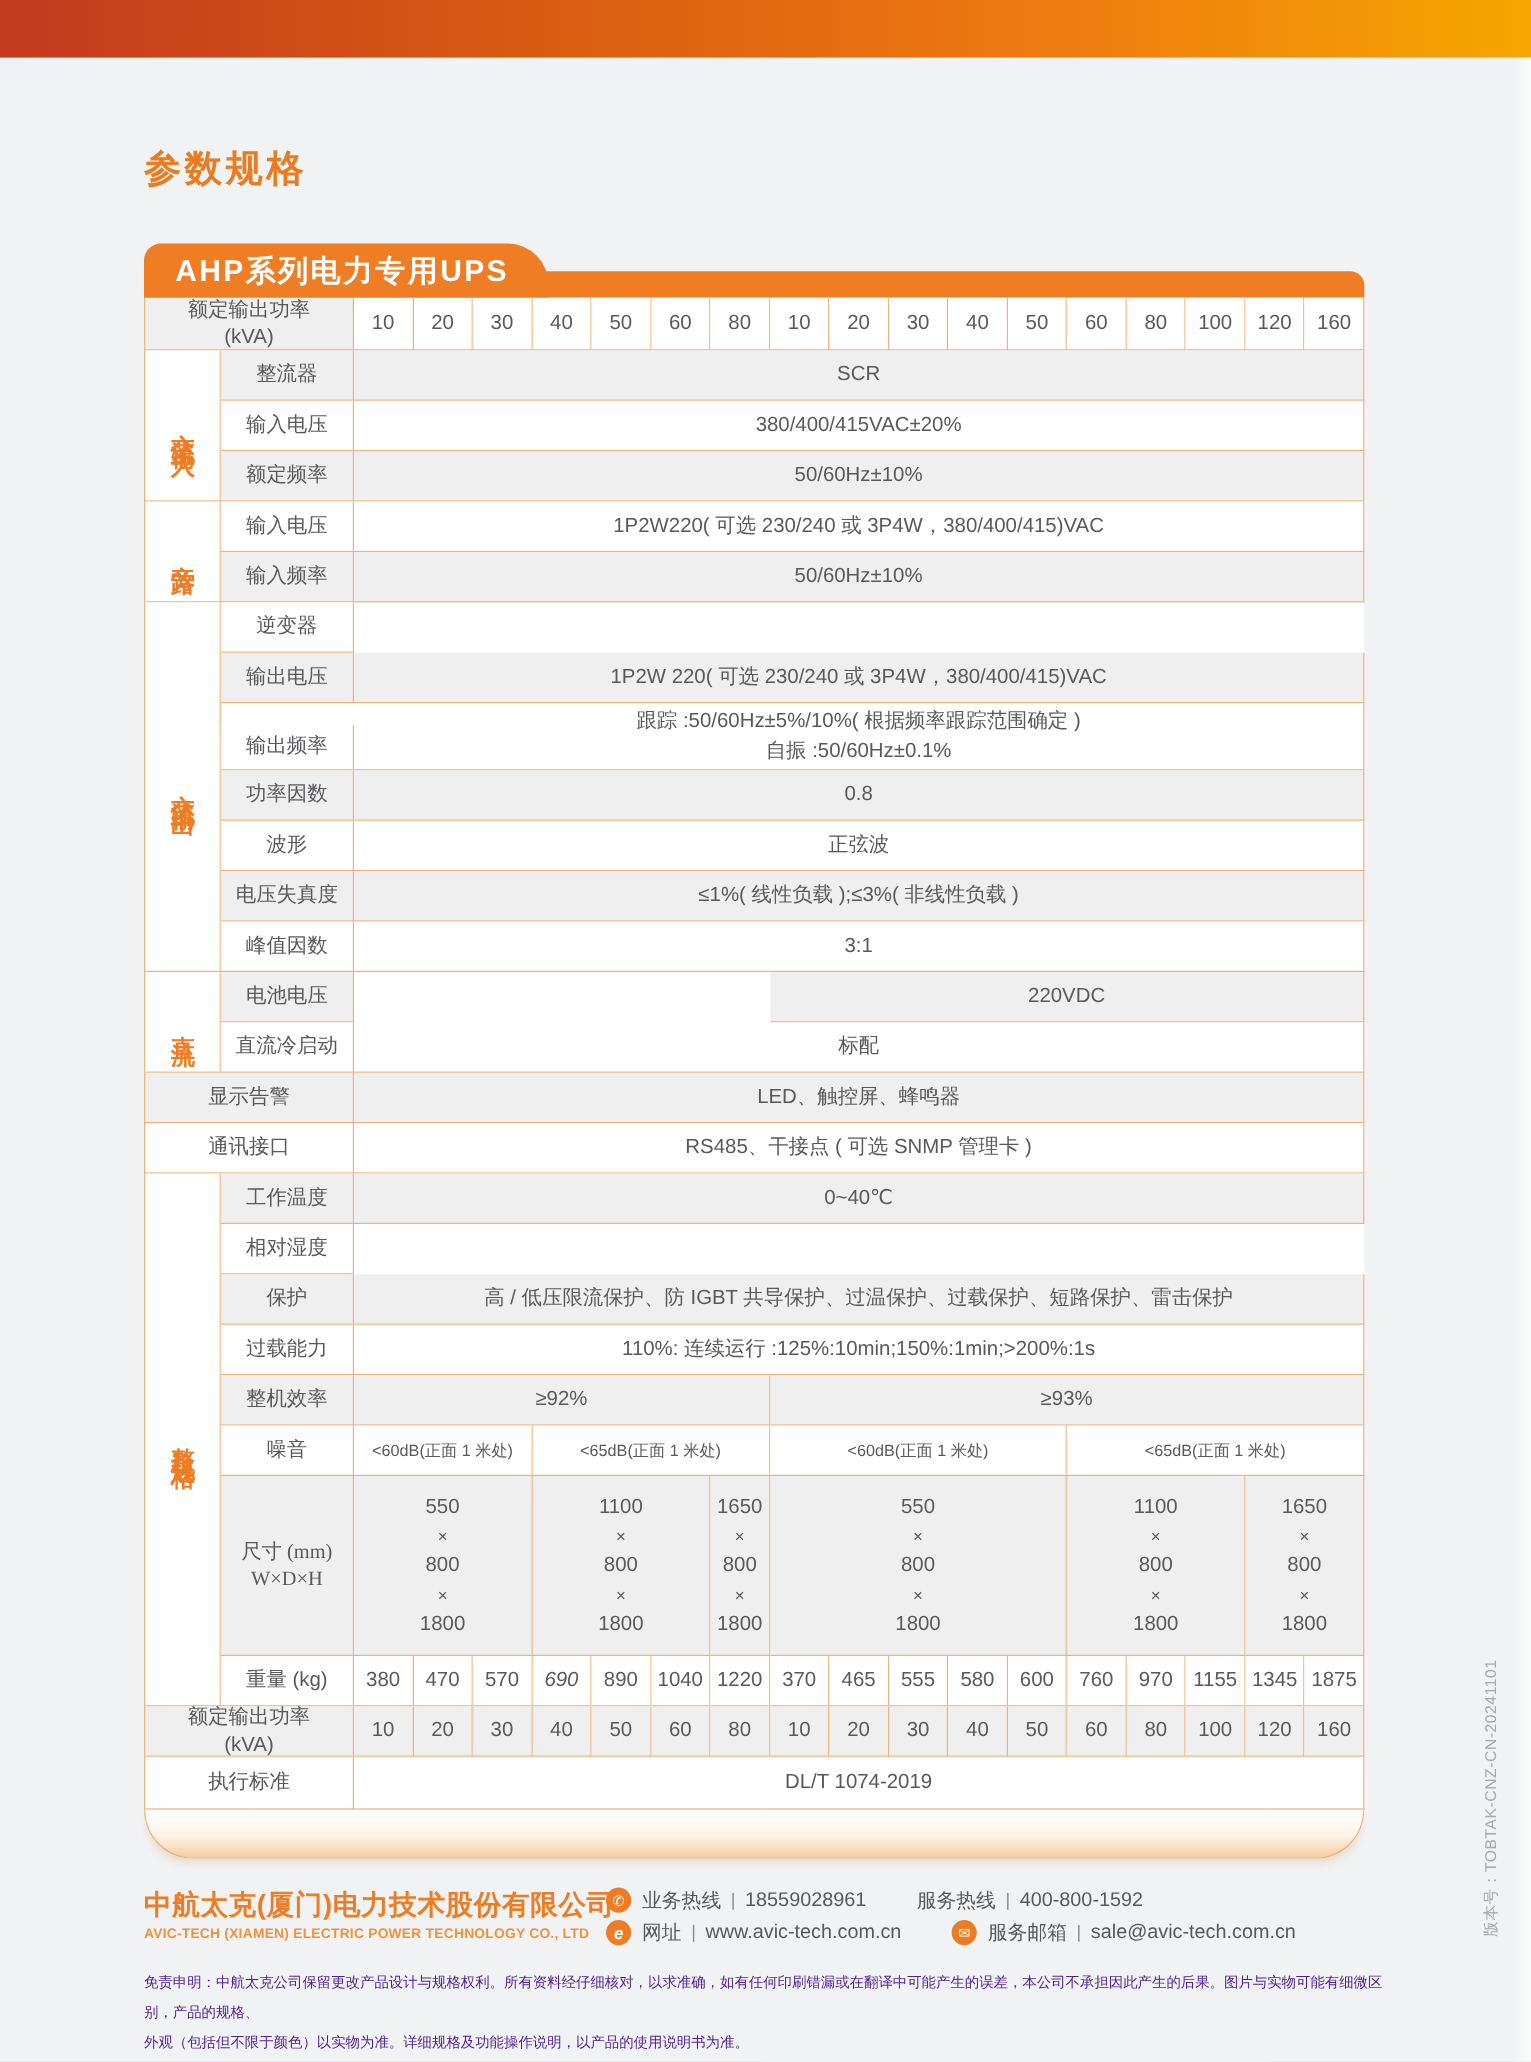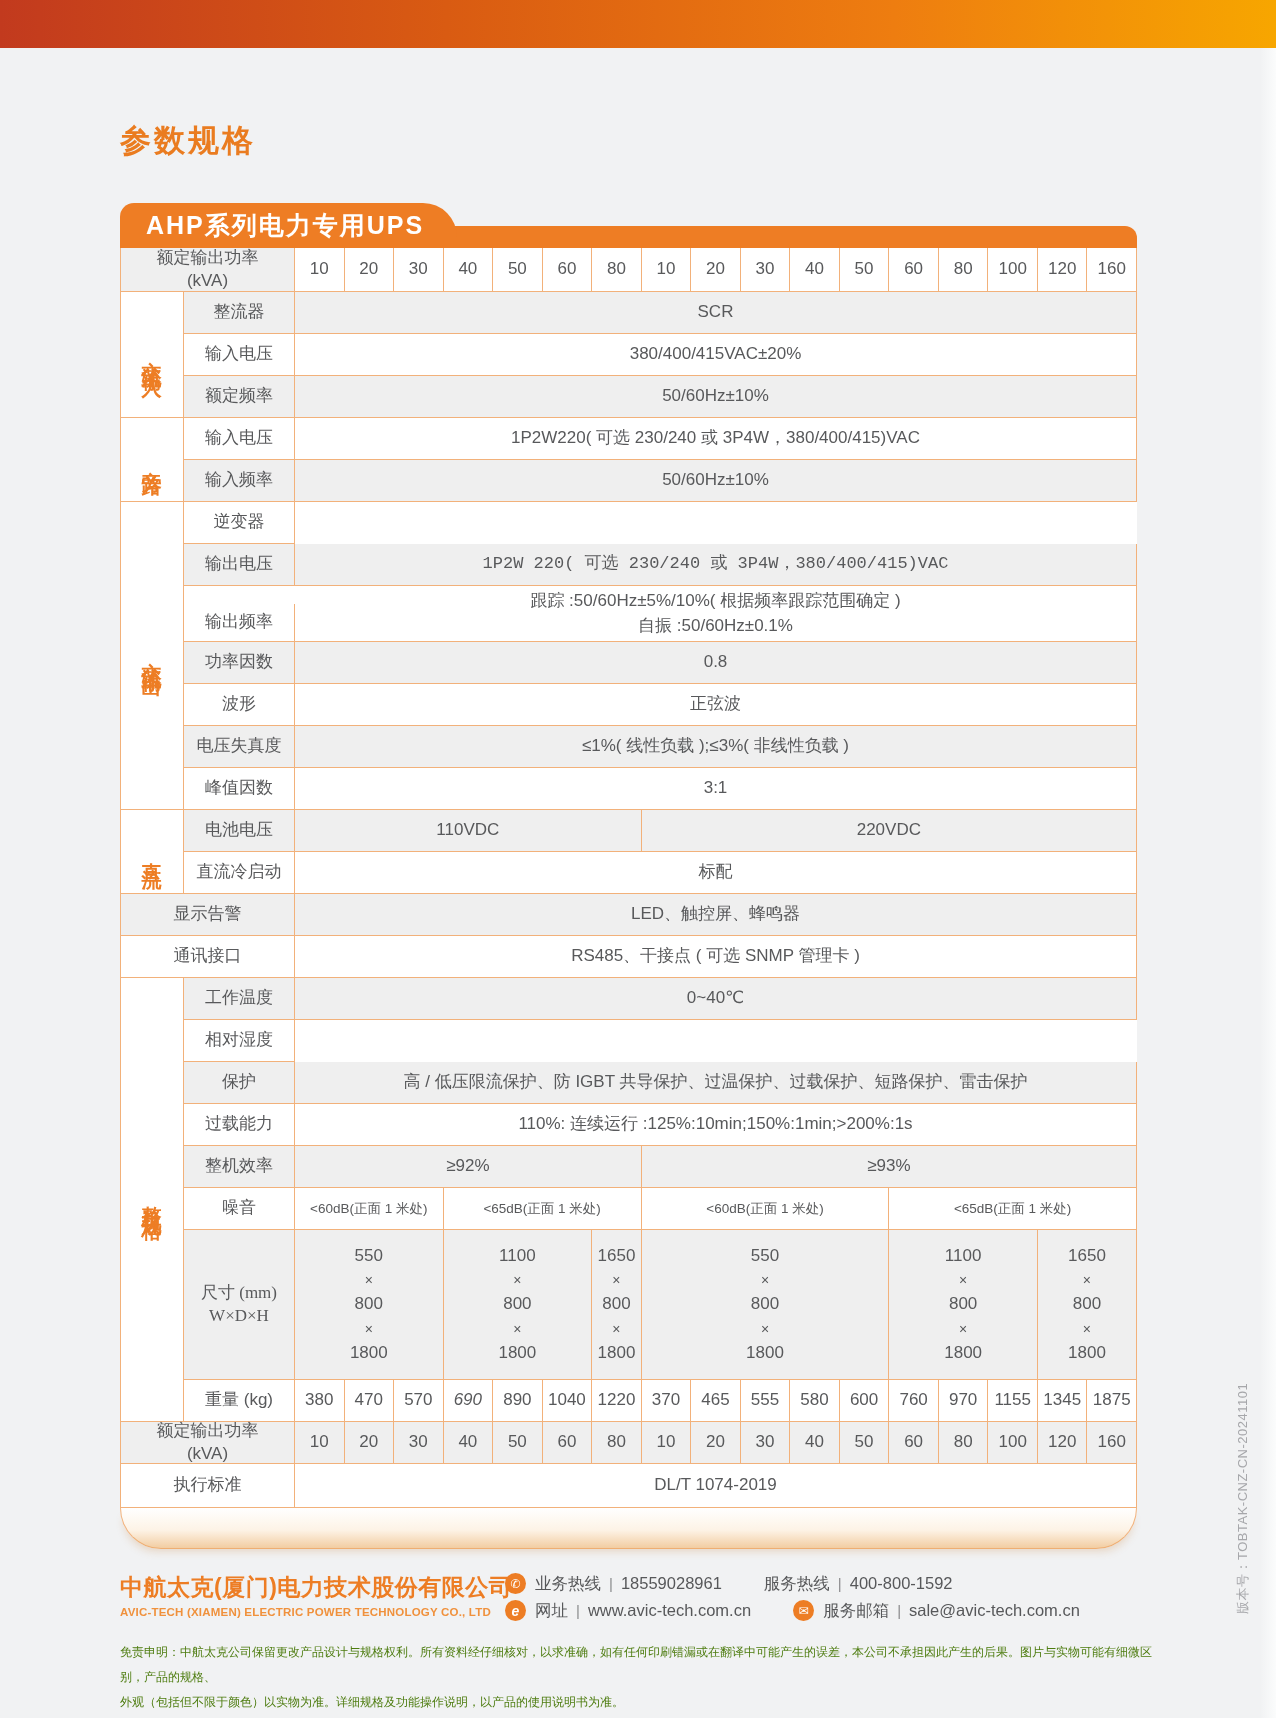--- a/index.html
+++ b/index.html
@@ -44,21 +44,21 @@
   .company-cn{position:absolute;left:120px;top:1572px;font-size:23px;font-weight:bold;color:#ed7d24;letter-spacing:0.5px;}
   .company-en{position:absolute;left:120px;top:1606px;font-size:11.5px;font-weight:bold;color:#f0913c;letter-spacing:0.2px;}
   .contacts{position:absolute;left:505px;top:1570px;font-size:16.5px;color:#57585a;}
   .contact-row{display:flex;align-items:center;height:27px;}
   .cicon{width:21px;height:21px;border-radius:50%;background:#ed7d24;color:#fff;
     display:inline-flex;align-items:center;justify-content:center;font-size:12px;margin-right:9px;flex:0 0 21px;}
   .cicon.e{font-size:14px;font-weight:bold;font-style:italic;}
   .sep{margin:0 8px;color:#8b8c8e;font-size:15px;}
   .cgap{width:42px;}
   .disclaimer{position:absolute;left:120px;top:1640px;width:1050px;font-size:12px;
-    color:#4d7c0f;line-height:2.1;}
+    color:#4c1d95;line-height:2.1;}
 </style>
 </head>
 <body>
 
 <div class="page">
   <div class="band"></div>
   <div class="edge-strip"></div>
 
   <div class="page-title">参数规格</div>
 
@@ -118,21 +118,21 @@
         <div class="cell val alt" style="grid-area: 6 / 3 / auto / span 17;">50/60Hz±10%</div>
         <div class="gcell" style="grid-area: 7 / 1 / span 7;">
           <span class="gtext">交流输出</span>
         </div>
         <div class="cell lab" style="grid-area: 7 / 2 / auto / 3;">
           <div class="sub">逆变器</div>
         </div>
         <div class="cell lab alt" style="grid-area: 8 / 2 / auto / 3;">
           <div class="sub">输出电压</div>
         </div>
-        <div class="cell val alt" style="grid-area: 8 / 3 / auto / span 17; font-family: Liberation Mono, monospace;">1P2W 220( 可选 230/240 或 3P4W，380/400/415)VAC</div>
+        <div class="cell val alt" style="grid-area: 8 / 3 / auto / span 17;">1P2W 220( 可选 230/240 或 3P4W，380/400/415)VAC</div>
         <div class="cell lab" style="grid-area: 9 / 2 / auto / 3; margin-top: 18px;">
           <div class="sub">输出频率</div>
         </div>
         <div class="cell val" style="grid-area: 9 / 3 / auto / span 17;">
           <div class="freq-line">跟踪 :50/60Hz±5%/10%( 根据频率跟踪范围确定 )</div>
           <div class="freq-line">自振 :50/60Hz±0.1%</div>
         </div>
         <div class="cell lab alt" style="grid-area: 10 / 2 / auto / 3;">
           <div class="sub">功率因数</div>
         </div>
@@ -148,21 +148,20 @@
         <div class="cell lab" style="grid-area: 13 / 2 / auto / 3;">
           <div class="sub">峰值因数</div>
         </div>
         <div class="cell val" style="grid-area: 13 / 3 / auto / span 17;">3:1</div>
         <div class="gcell" style="grid-area: 14 / 1 / span 2;">
           <span class="gtext">直流</span>
         </div>
         <div class="cell lab alt" style="grid-area: 14 / 2 / auto / 3;">
           <div class="sub">电池电压</div>
         </div>
-        <div class="cell val alt" style="grid-area: 14 / 3 / auto / span 7;">110VDC</div>
         <div class="cell val alt" style="grid-area: 14 / 10 / auto / span 10;">220VDC</div>
         <div class="cell lab" style="grid-area: 15 / 2 / auto / 3;">
           <div class="sub">直流冷启动</div>
         </div>
         <div class="cell val" style="grid-area: 15 / 3 / auto / span 17;">标配</div>
         <div class="cell lab alt" style="grid-area: 16 / 1 / auto / 3;">
           <div class="sub">显示告警</div>
         </div>
         <div class="cell val alt" style="grid-area: 16 / 3 / auto / span 17;">LED、触控屏、蜂鸣器</div>
         <div class="cell lab" style="grid-area: 17 / 1 / auto / 3;">

